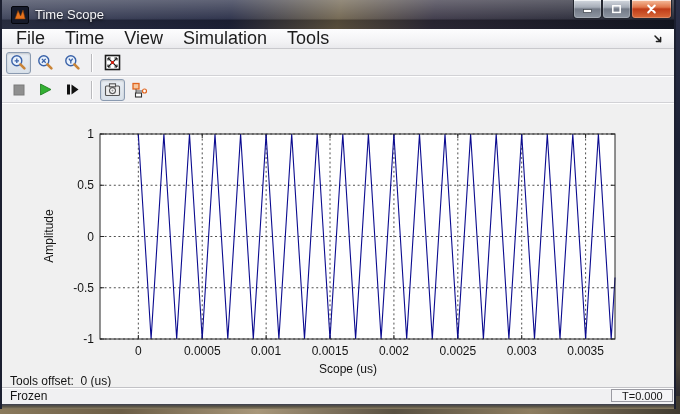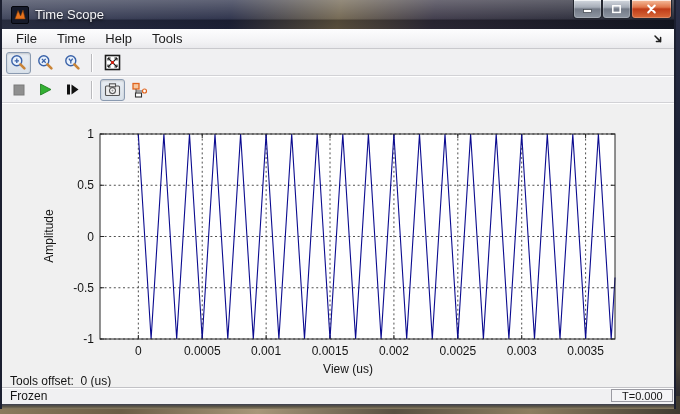--- a/index.html
+++ b/index.html
@@ -32,21 +32,21 @@
     box-shadow:inset 0 1px 0 rgba(255,255,255,0.65), inset 0 0 0 1px rgba(255,255,255,0.22);
     display:flex;align-items:center;justify-content:center;cursor:default;
   }
   .winbtn.close{background:linear-gradient(180deg,#f5bd9d 0%,#e0764b 40%,#bf3c18 50%,#d96a3a 100%);}
   
   .menubar{
     position:absolute;left:0;top:29px;right:0;height:20px;
     background:linear-gradient(180deg,#fdfdfe 0%,#f2f2f4 70%,#e9e9ec 100%);
     border-bottom:1px solid #c9c9cd;display:flex;align-items:center;padding-left:4px;box-sizing:border-box;
   }
-  .menu-item{font-size:13px;color:#1c1c1c;padding:2px 10px;}
+  .menu-item{font-size:18px;color:#1c1c1c;padding:2px 10px;}
   .dock-arrow{position:absolute;right:10px;top:4px;width:12px;height:12px;}
   
   .toolbar{position:absolute;left:0;right:0;background:#f0f0f2;display:flex;align-items:center;box-sizing:border-box;}
   .toolbar.row1{top:50px;height:26px;border-bottom:1px solid #d2d2d6;box-shadow:0 1px 0 #ffffff;}
   .toolbar.row2{top:77px;height:26px;border-bottom:1px solid #d2d2d6;box-shadow:0 1px 0 #ffffff;}
   .tb-btn{width:25px;height:22px;margin-left:2px;display:flex;align-items:center;justify-content:center;border:1px solid transparent;border-radius:3px;box-sizing:border-box;}
   .tb-btn.selected{border:1px solid #8a9ab0;background:linear-gradient(180deg,#e9eef4,#d9e1ea);box-shadow:inset 0 1px 2px rgba(0,0,0,0.18);}
   .tb-sep{width:1px;height:18px;background:#b9b9bd;box-shadow:1px 0 0 #ffffff;margin:0 6px;}
   
   .plotarea{position:absolute;left:0;top:104px;right:0;height:283px;background:#f0f0f0;}
@@ -96,21 +96,22 @@
     <div class="winbtn close" style="left:629px;width:41px;">
       <svg width="11" height="10" viewBox="0 0 11 10">
         <path d="M2.2 1.5 L8.8 8.5 M8.8 1.5 L2.2 8.5" stroke="#ffffff" stroke-width="2" stroke-linecap="round"></path>
       </svg>
     </div>
   </div>
 
   <div class="menubar">
     <span class="menu-item">File</span>
     <span class="menu-item">Time</span>
-    <span class="menu-item">Help</span>
+    <span class="menu-item">View</span>
+    <span class="menu-item">Simulation</span>
     <span class="menu-item">Tools</span>
     <svg class="dock-arrow" viewBox="0 0 12 12">
       <path d="M3 3 L8.6 8.6 M8.6 8.6 L8.6 4.4 M8.6 8.6 L4.4 8.6" stroke="#1e1e1e" stroke-width="1.5" fill="none" stroke-linecap="round"></path>
     </svg>
   </div>
 
   <div class="toolbar row1">
     <div class="tb-btn selected" style="margin-left:4px;">
       <svg width="17" height="17" viewBox="0 0 17 17">
         <circle cx="6.8" cy="6.8" r="5" fill="#eaf2fc" stroke="#3a62a8" stroke-width="1.4"></circle>
@@ -231,21 +232,21 @@
         <line x1="607" y1="183.75" x2="603" y2="183.75" stroke="#262626" stroke-width="1"></line>
         <text x="86" y="187.75" text-anchor="end" class="tick">-0.5</text>
         <line x1="92" y1="235" x2="607" y2="235" stroke="#3c3c3c" stroke-width="0.9" stroke-dasharray="2 2.6"></line>
         <line x1="92" y1="235" x2="96" y2="235" stroke="#262626" stroke-width="1"></line>
         <line x1="607" y1="235" x2="603" y2="235" stroke="#262626" stroke-width="1"></line>
         <text x="86" y="239" text-anchor="end" class="tick">-1</text>
         <polyline points="130.3,30.0 143.1,235.0 155.9,30.0 168.7,235.0 181.5,30.0 194.2,235.0 207.0,30.0 219.8,235.0 232.6,30.0 245.3,235.0 258.1,30.0 270.9,235.0 283.7,30.0 296.5,235.0 309.2,30.0 322.0,235.0 334.8,30.0 347.6,235.0 360.4,30.0 373.1,235.0 385.9,30.0 398.7,235.0 411.5,30.0 424.3,235.0 437.0,30.0 449.8,235.0 462.6,30.0 475.4,235.0 488.2,30.0 500.9,235.0 513.7,30.0 526.5,235.0 539.3,30.0 552.0,235.0 564.8,30.0 577.6,235.0 590.4,30.0 603.2,235.0 607.0,173.5" fill="none" stroke="#0b0b8f" stroke-width="1.1"></polyline>
         <rect x="92" y="30" width="515" height="205" fill="none" stroke="#262626" stroke-width="1"></rect>
       </svg>
     <div class="ylabel">Amplitude</div>
-    <div class="xlabel">View (us)</div>
+    <div class="xlabel">Scope (us)</div>
     <div class="offset-row">
       <span>Tools offset:</span>&nbsp;&nbsp;<span>0 (us)</span>
     </div>
   </div>
 
   <div class="statusbar">
     <div class="status-text">Frozen</div>
     <div class="sim-time-box">T=0.000</div>
   </div>
 

